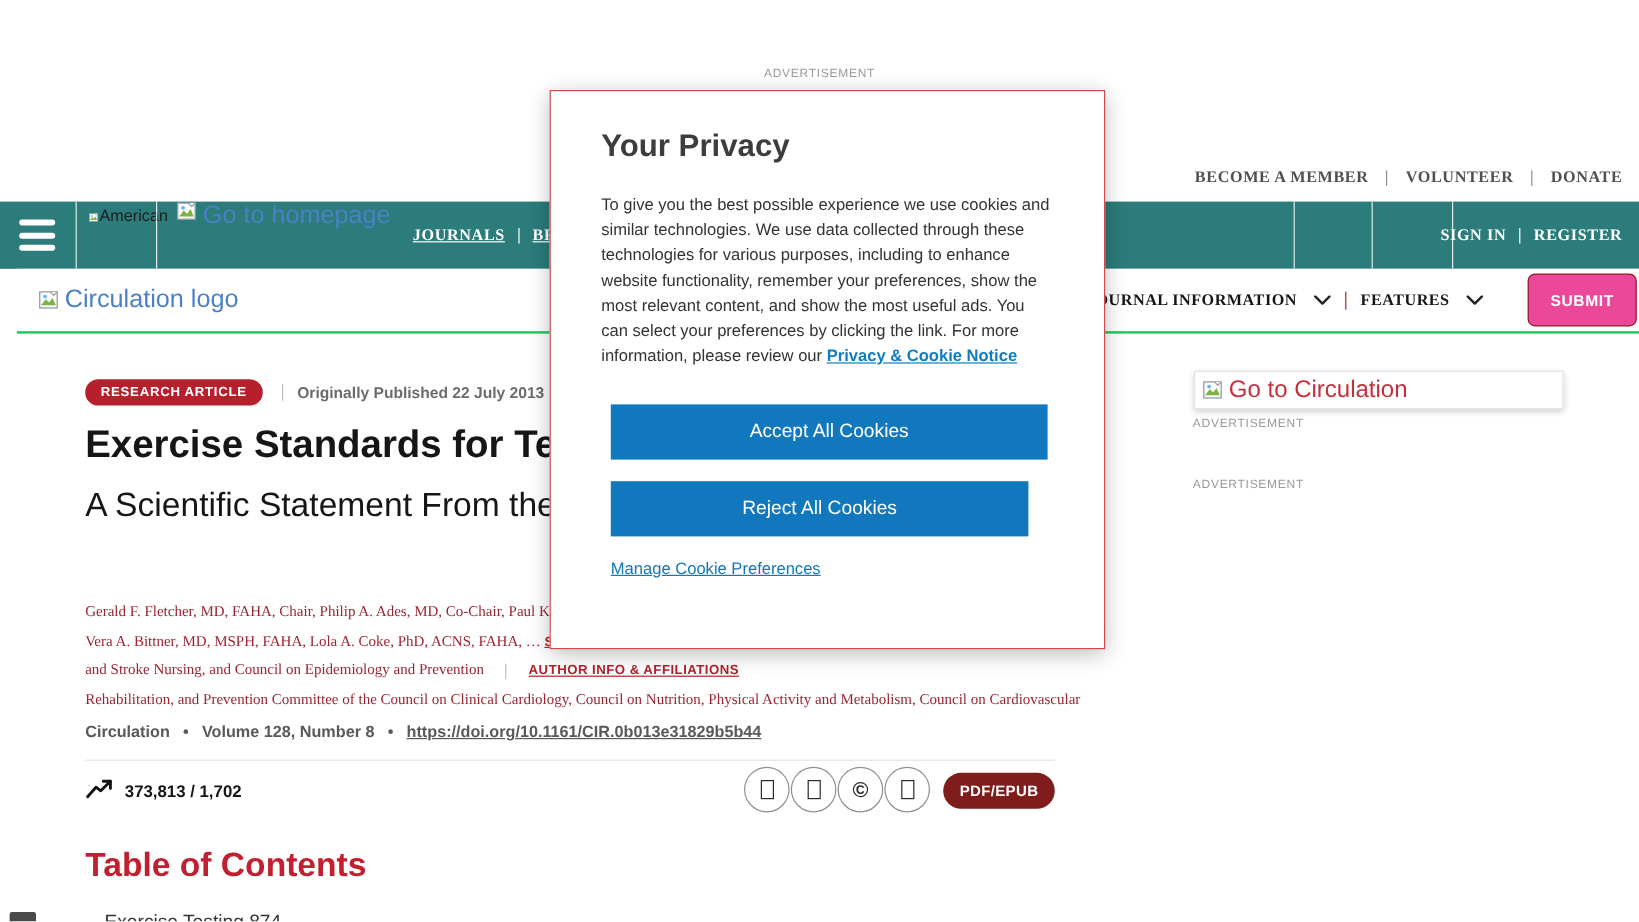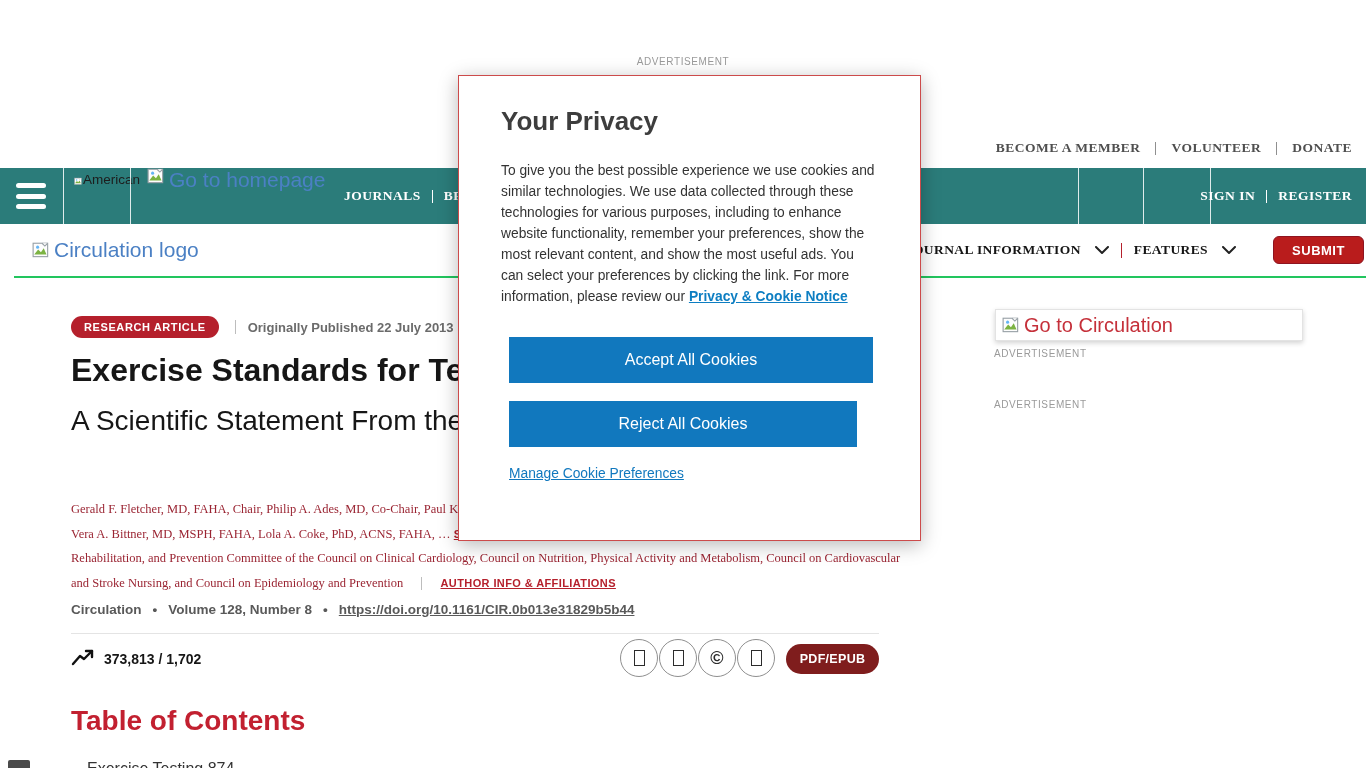--- a/index.html
+++ b/index.html
@@ -23,36 +23,36 @@
   .hamburger span{display:block;height:5px;border-radius:2.5px;background:#fff;}
   .vdiv{position:absolute;top:0;width:1px;height:56px;background:rgba(255,255,255,.85);}
   .vd1{left:63px}.vd2{left:130px}.vd3{left:1078px}.vd4{left:1143px}.vd5{left:1210px}
   .aha-block{position:absolute;left:64px;top:3px;width:66px;height:53px;overflow:hidden;
              display:flex;flex-direction:row;align-items:flex-start;padding-left:10px;
              color:#1d1d1d;font-size:13.5px;text-decoration:none;line-height:17px;}
   .aha-block svg{margin:3px 0 2px 0;}
   .homepage-link{position:absolute;left:147px;top:0;height:56px;display:flex;
                  gap:3px;color:#4b80c4;font-size:21px;text-decoration:none;}
   .nav-links{position:absolute;left:344px;top:0;height:56px;display:flex;align-items:center;
-             color:#fff;font-family:"Liberation Serif",serif;font-weight:bold;font-size:13.5px;letter-spacing:.5px;}
+             color:#fff;font-family:"Liberation Serif",serif;font-weight:bold;font-size:13.5px;letter-spacing:.5px;text-decoration:underline;}
   .nav-links a,.auth-links a{color:#fff;text-decoration:none;}
   .wsep{width:1px;height:13px;background:#fff;margin:0 11px;}
   .auth-links{position:absolute;right:14px;top:0;height:56px;display:flex;align-items:center;
               color:#fff;font-family:"Liberation Serif",serif;font-weight:bold;font-size:13.5px;letter-spacing:.5px;}
 
   
   .journal-nav{position:absolute;top:224px;left:14px;width:1366px;height:52px;background:#fff;
                border-bottom:2px solid #22c55e;}
   .journal-logo{position:absolute;left:18px;top:0;height:52px;display:flex;align-items:center;
                 gap:3px;color:#4b80c4;font-size:21px;text-decoration:none;}
   .journal-menu{position:absolute;right:16px;top:0;height:52px;display:flex;align-items:center;
                 font-family:"Liberation Serif",serif;font-weight:bold;font-size:13.5px;color:#151515;letter-spacing:.4px;}
   .rsep{width:1px;height:15px;background:#b5202c;margin:0 12px;}
   .menu-item{display:flex;align-items:center;gap:14px;}
-  .submit-btn{margin-left:37px;width:91px;height:28px;border-radius:6px;background:#b91c1c;
+  .submit-btn{margin-left:37px;width:91px;height:44px;border-radius:6px;background:#ec4899;
               color:#fff;font-weight:bold;font-size:13px;letter-spacing:.5px;border:1px solid #8e1420;
               font-family:"Liberation Sans",sans-serif;cursor:pointer;}
 
   
   .meta-row{position:absolute;top:316px;left:71px;display:flex;align-items:center;
             font-size:13px;font-weight:bold;color:#6b6b6b;}
   .badge{background:#b5202c;color:#fff;font-size:11px;font-weight:bold;letter-spacing:.6px;
          padding:5px 13px;border-radius:11px;margin-right:4px;}
   .gsep{width:1px;height:14px;background:#bdbdbd;margin:0 12px;}
   .title{position:absolute;top:352px;left:71px;width:800px;font-size:32px;font-weight:bold;
@@ -200,26 +200,26 @@
 
   <h1 class="title" style="margin:0;">Exercise Standards for Testing and Training</h1>
   <h2 class="subtitle" style="margin:0;">A Scientific Statement From the American Heart Association</h2>
 
   <div class="authors">
     <div class="line">Gerald F. Fletcher, MD, FAHA, Chair, Philip A. Ades, MD, Co-Chair, Paul Kligfield, MD,</div>
     <div class="line">
       <span>Vera A. Bittner, MD, MSPH, FAHA, Lola A. Coke, PhD, ACNS, FAHA, … </span>
       <a class="small-link">SHOW ALL</a>
     </div>
-    <div class="line">Rehabilitation, and Prevention Committee of the Council on Clinical Cardiology, Council on Nutrition, Physical Activity and Metabolism, Council on Cardiovascular</div>
     <div class="line">
       <span>and Stroke Nursing, and Council on Epidemiology and Prevention</span>
       <span class="gsep-inline"></span>
       <a class="small-link">AUTHOR INFO &amp; AFFILIATIONS</a>
     </div>
+    <div class="line">Rehabilitation, and Prevention Committee of the Council on Clinical Cardiology, Council on Nutrition, Physical Activity and Metabolism, Council on Cardiovascular</div>
   </div>
 
   <div class="citation">
     <span>Circulation</span>
     <span>•</span>
     <span>Volume 128, Number 8</span>
     <span>•</span>
     <a class="doi">https://doi.org/10.1161/CIR.0b013e31829b5b44</a>
   </div>
 

